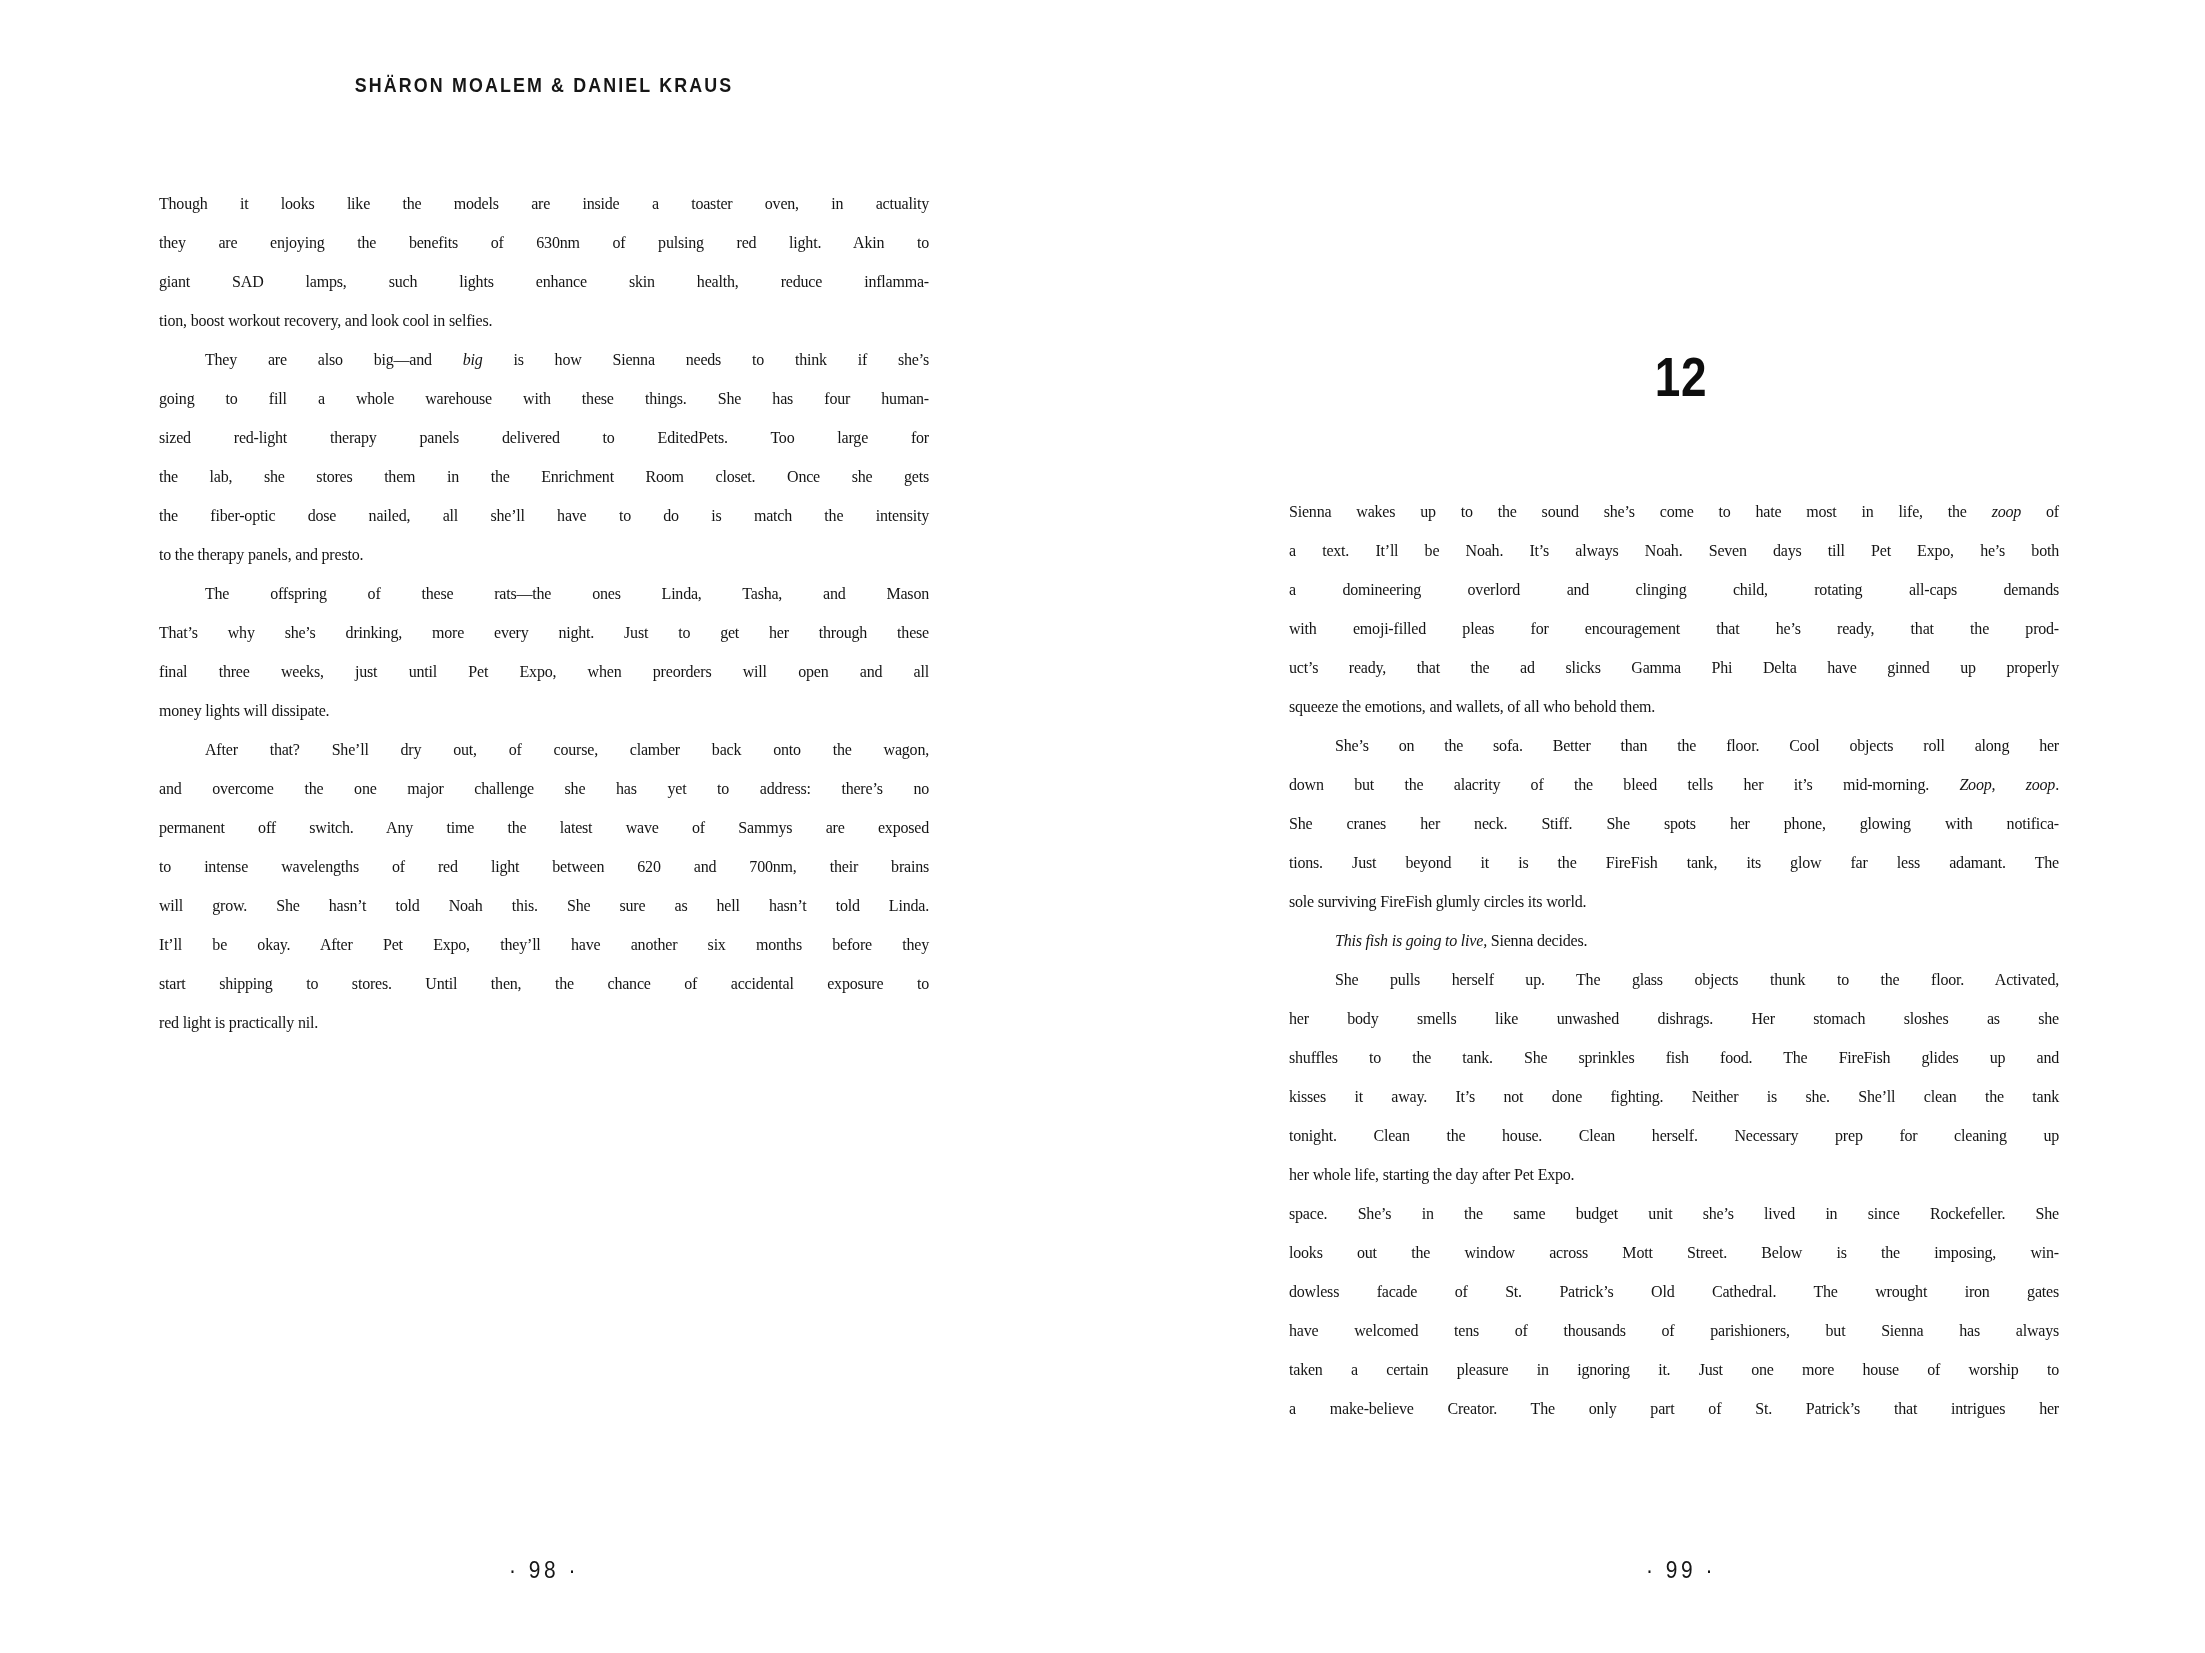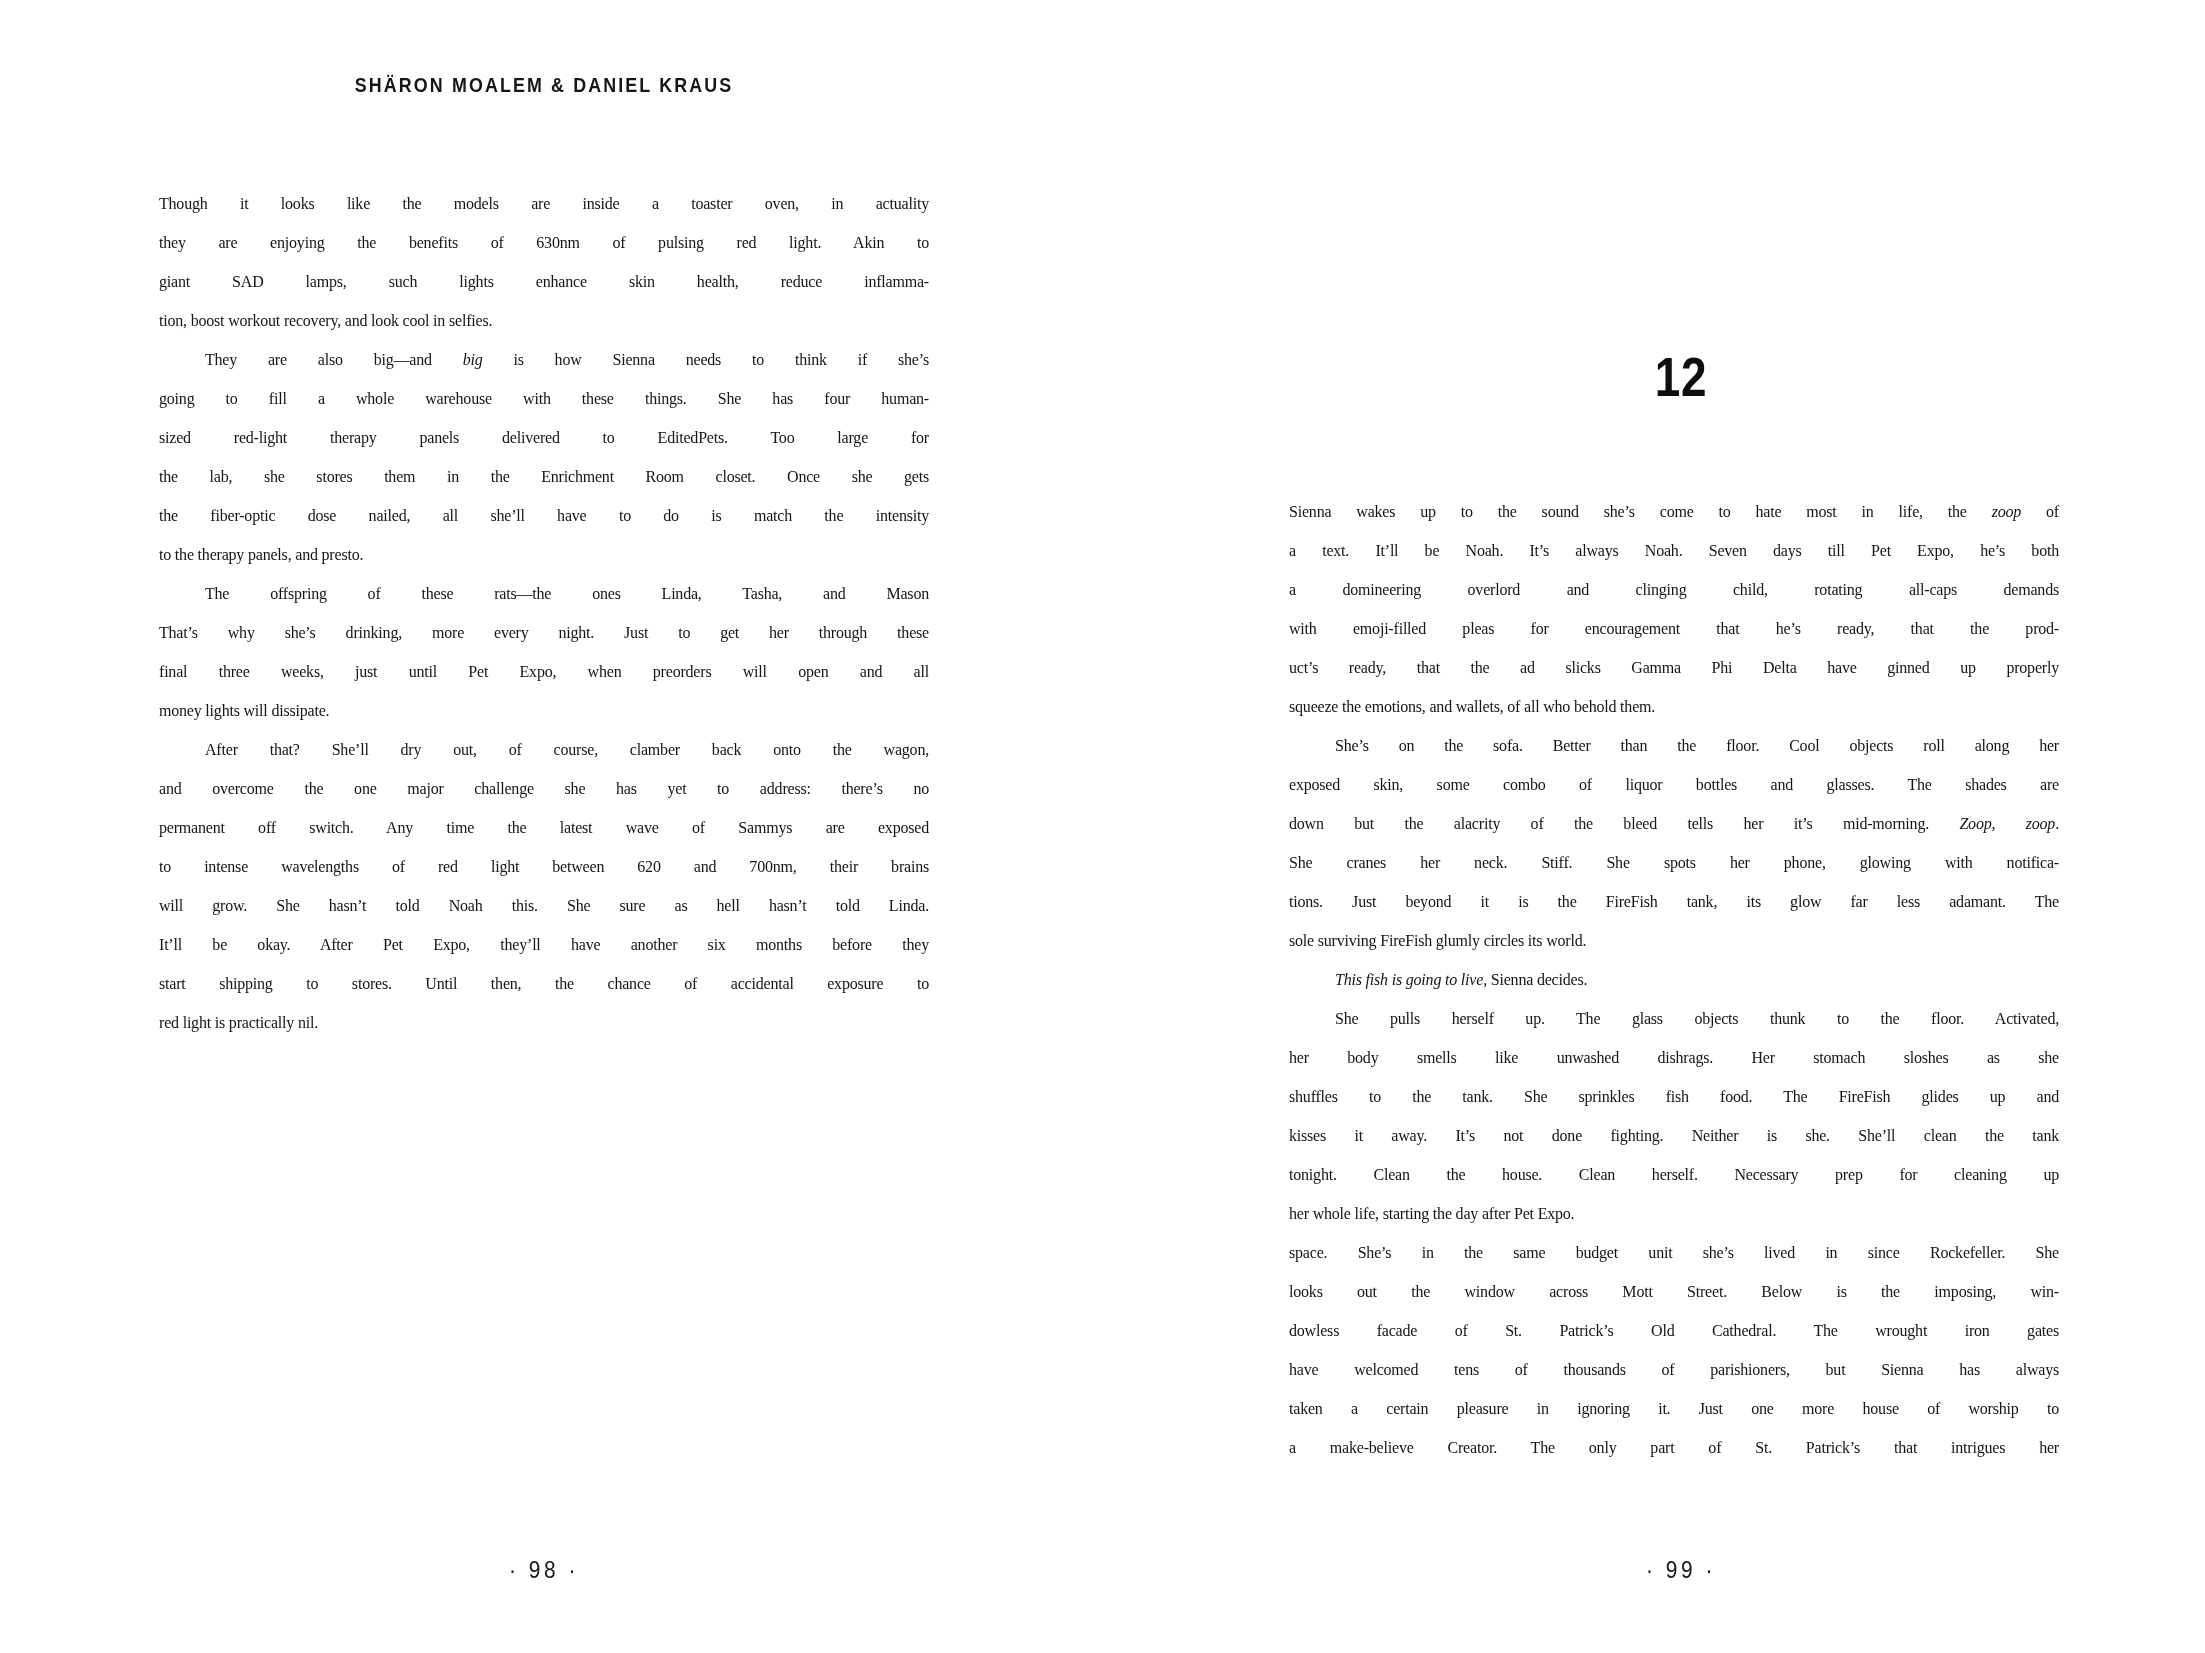--- a/index.html
+++ b/index.html
@@ -113,21 +113,20 @@
   <section class="page" id="right-page">
     <h1 class="chapter-number">12</h1>
     <div class="body-text" id="right-body">
         <div class="line"><span>Sienna wakes up to the sound she’s come to hate most in life, the </span><em>zoop</em><span> of</span></div>
         <div class="line"><span>a text. It’ll be Noah. It’s always Noah. Seven days till Pet Expo, he’s both</span></div>
         <div class="line"><span>a domineering overlord and clinging child, rotating all-caps demands</span></div>
         <div class="line"><span>with emoji-filled pleas for encouragement that he’s ready, that the prod-</span></div>
         <div class="line"><span>uct’s ready, that the ad slicks Gamma Phi Delta have ginned up properly</span></div>
         <div class="line para-end"><span>squeeze the emotions, and wallets, of all who behold them.</span></div>
         <div class="line indent"><span>She’s on the sofa. Better than the floor. Cool objects roll along her</span></div>
-        <div class="line"><span>exposed skin, some combo of liquor bottles and glasses. The shades are</span></div>
         <div class="line"><span>down but the alacrity of the bleed tells her it’s mid-morning. </span><em>Zoop, zoop</em><span>.</span></div>
         <div class="line"><span>She cranes her neck. Stiff. She spots her phone, glowing with notifica-</span></div>
         <div class="line"><span>tions. Just beyond it is the FireFish tank, its glow far less adamant. The</span></div>
         <div class="line para-end"><span>sole surviving FireFish glumly circles its world.</span></div>
         <div class="line indent para-end"><em>This fish is going to live,</em><span> Sienna decides.</span></div>
         <div class="line indent"><span>She pulls herself up. The glass objects thunk to the floor. Activated,</span></div>
         <div class="line"><span>her body smells like unwashed dishrags. Her stomach sloshes as she</span></div>
         <div class="line"><span>shuffles to the tank. She sprinkles fish food. The FireFish glides up and</span></div>
         <div class="line"><span>kisses it away. It’s not done fighting. Neither is she. She’ll clean the tank</span></div>
         <div class="line"><span>tonight. Clean the house. Clean herself. Necessary prep for cleaning up</span></div>

